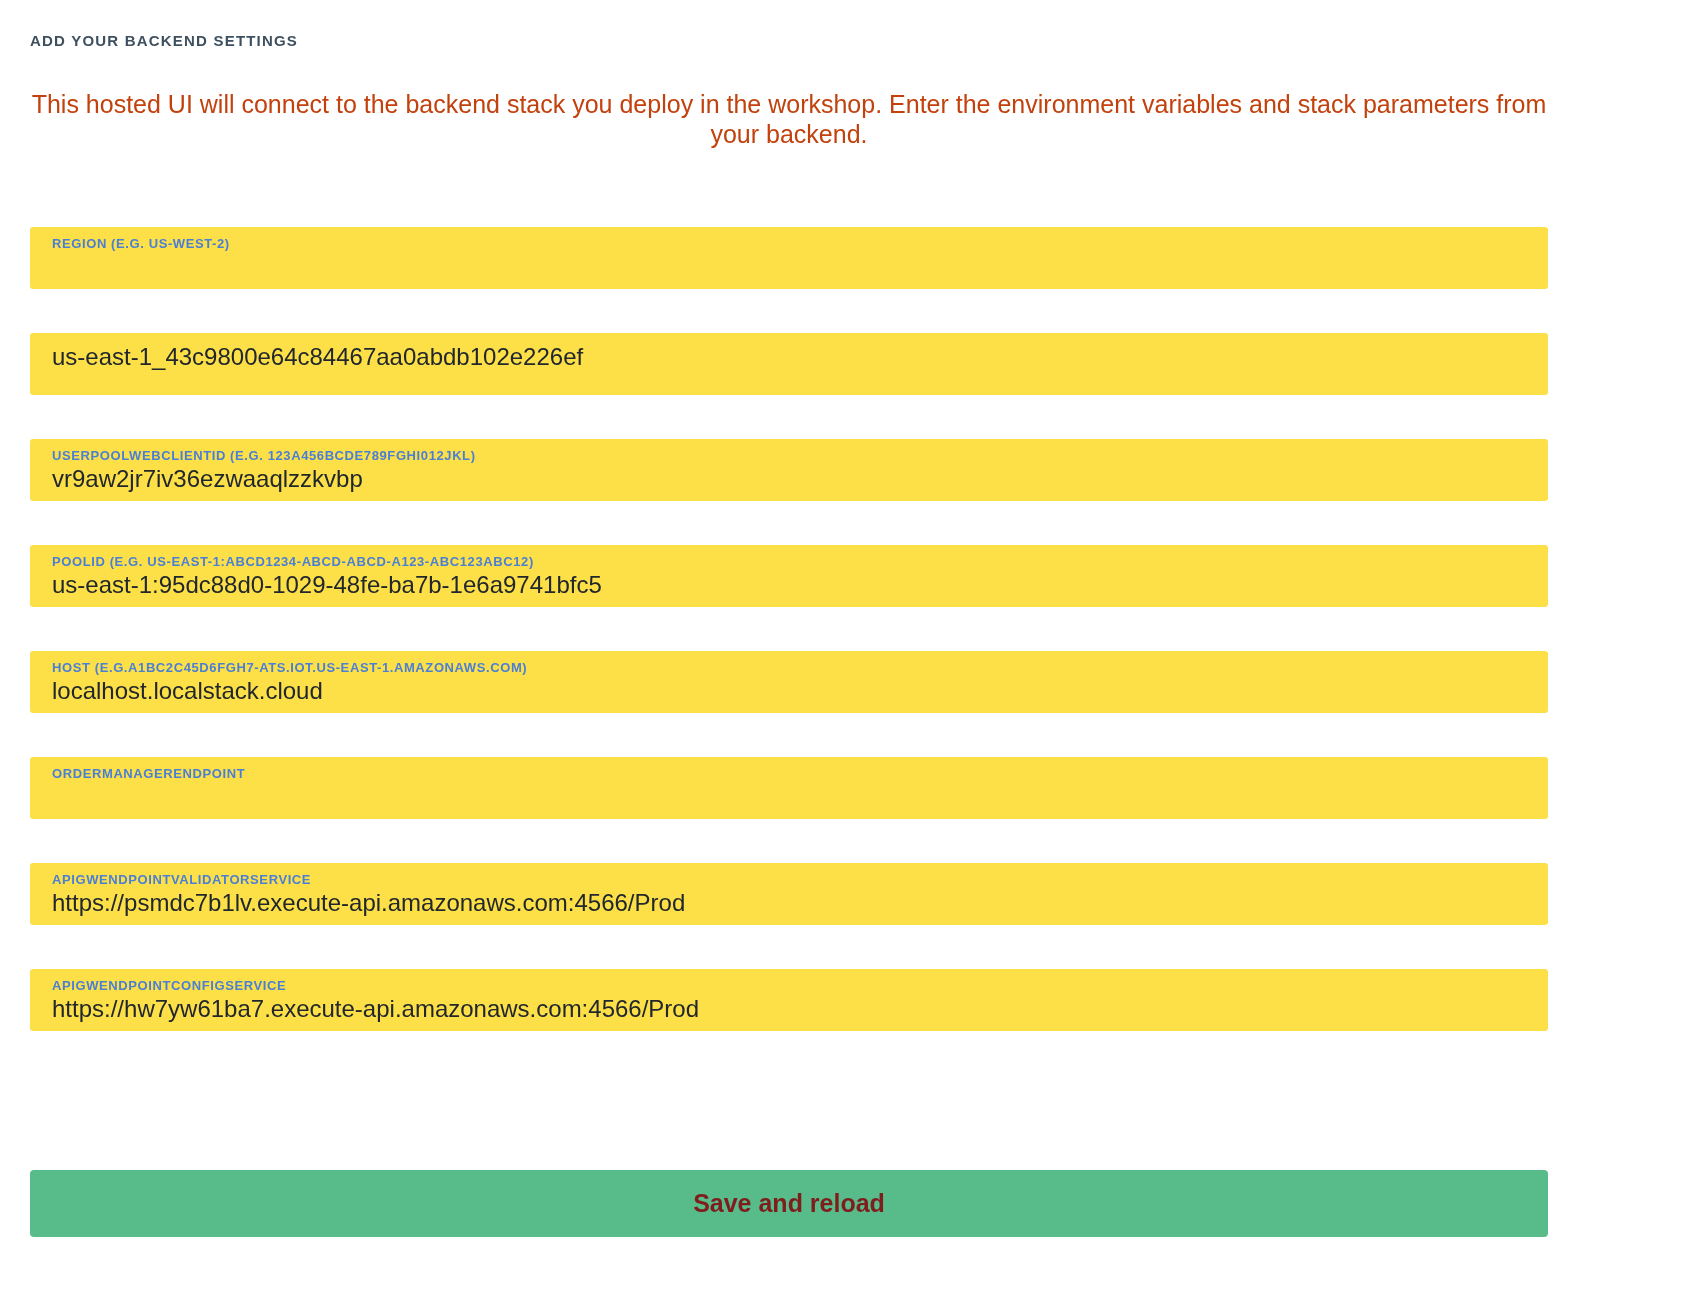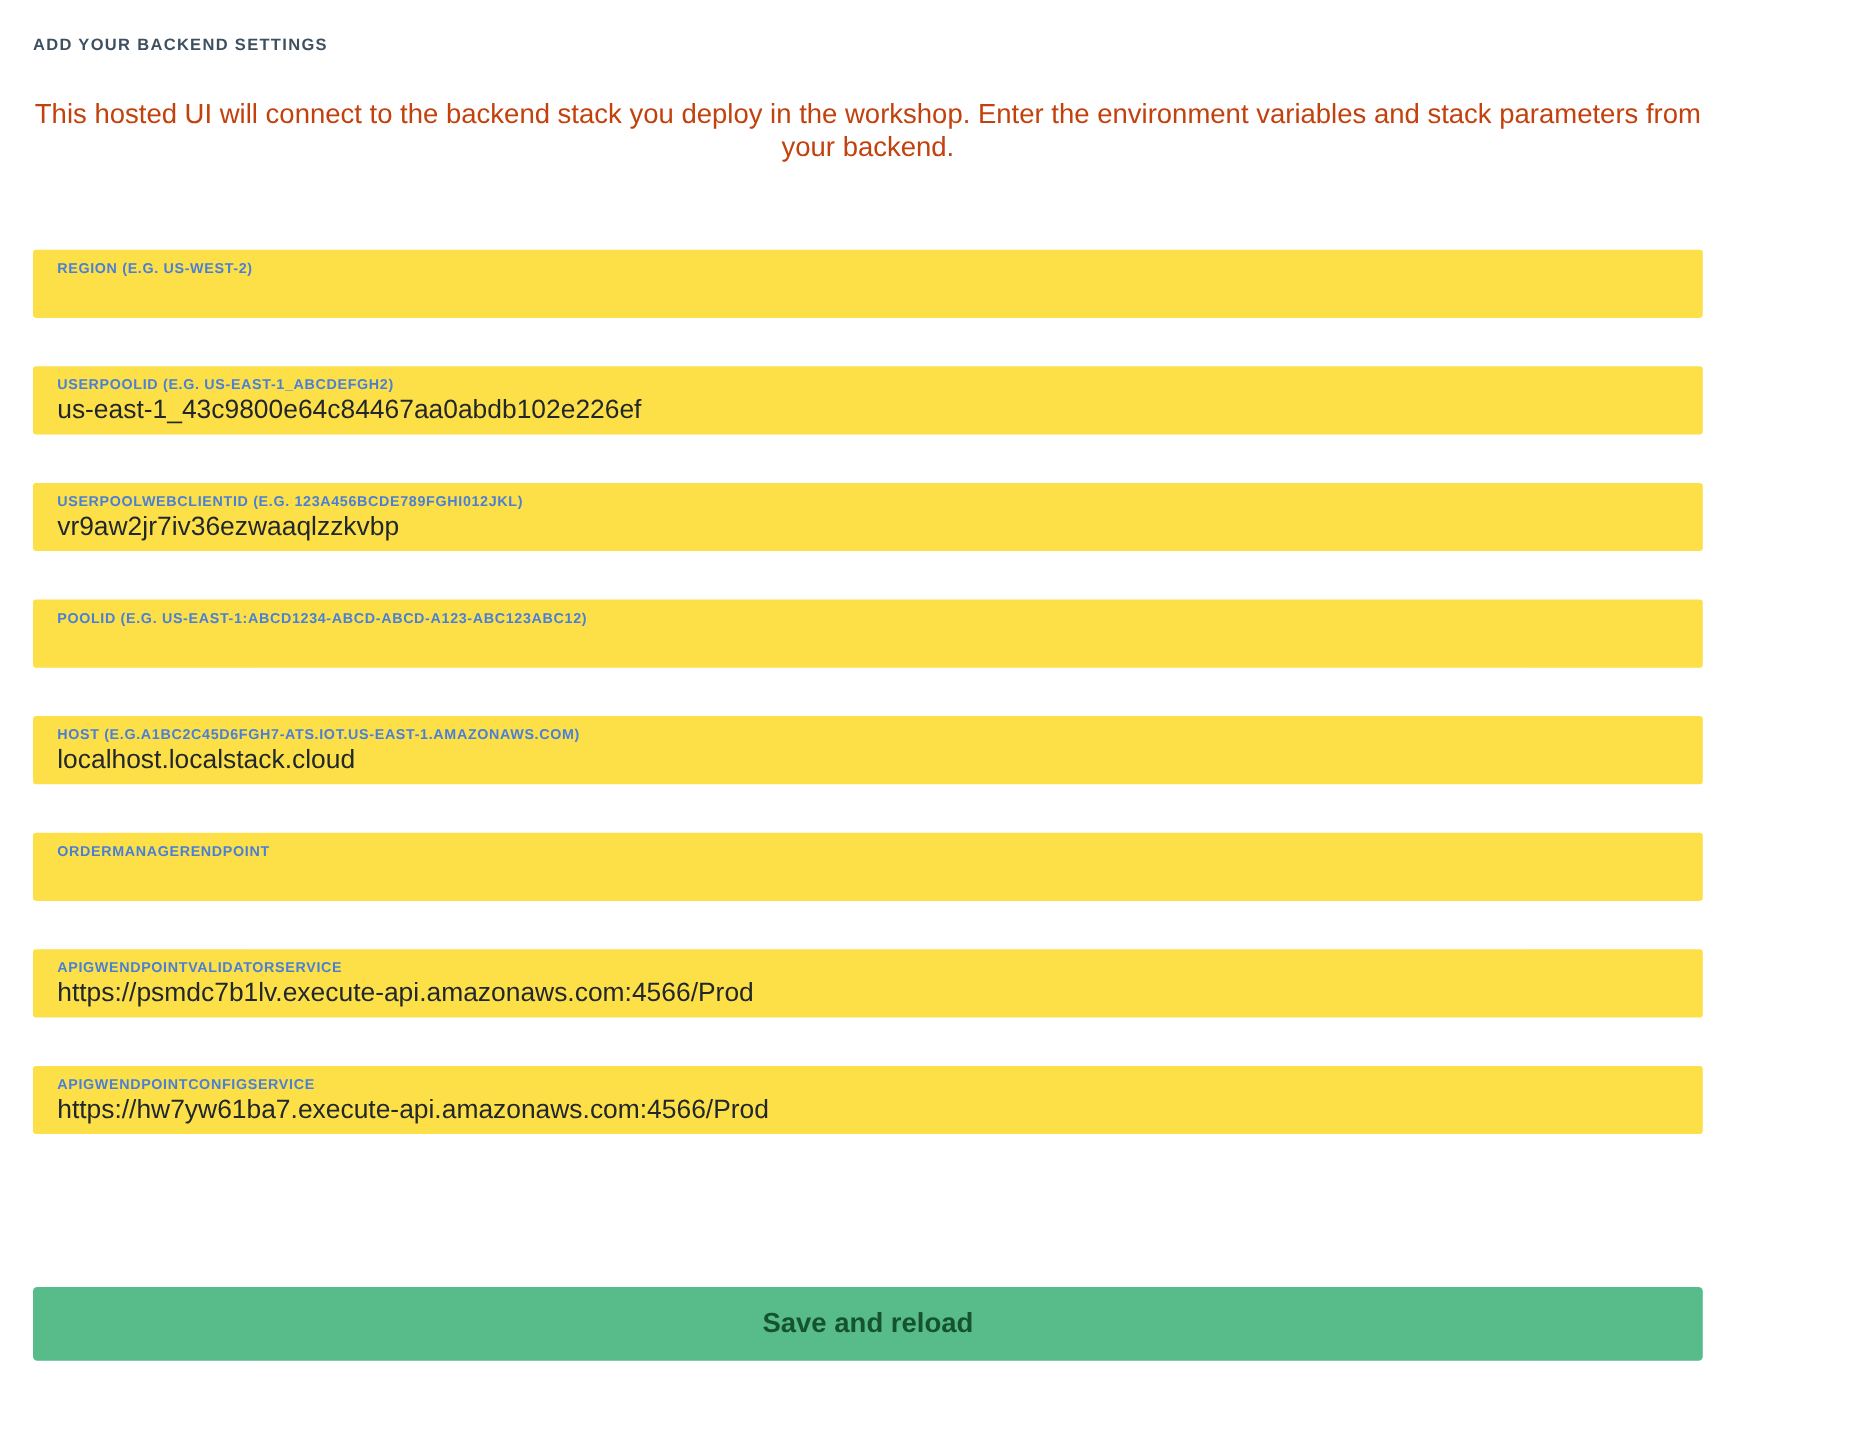--- a/index.html
+++ b/index.html
@@ -62,21 +62,21 @@
     padding: 0;
   }
   .save-button {
     display: block;
     width: 100%;
     margin-top: 139px;
     height: 67px;
     background: #57bb8a;
     border: none;
     border-radius: 4px;
-    color: #14532d;
+    color: #7f1d1d;
     font-family: "Liberation Sans", sans-serif;
     font-size: 25px;
     font-weight: 700;
     cursor: pointer;
   }
 </style>
 </head>
 <body>
 
 <div class="page">
@@ -85,31 +85,31 @@
 
   <p class="description">This hosted UI will connect to the backend stack you deploy in the workshop. Enter the environment variables and stack parameters from your backend.</p>
 
   <div class="fields">
 
     <div class="field">
       <label class="field-label">REGION (E.G. US-WEST-2)</label>
     </div>
 
     <div class="field">
-      <label class="field-label">USERPOOLID (E.G. US-EAST-1_ABCDEFGH2)</label>
       <input class="field-input" type="text" value="us-east-1_43c9800e64c84467aa0abdb102e226ef" style="">
     </div>
 
     <div class="field">
       <label class="field-label">USERPOOLWEBCLIENTID (E.G. 123A456BCDE789FGHI012JKL)</label>
       <input class="field-input" type="text" value="vr9aw2jr7iv36ezwaaqlzzkvbp" style="">
     </div>
 
     <div class="field">
       <label class="field-label">POOLID (E.G. US-EAST-1:ABCD1234-ABCD-ABCD-A123-ABC123ABC12)</label>
+      <input class="field-input" type="text" value="us-east-1:95dc88d0-1029-48fe-ba7b-1e6a9741bfc5" style="">
     </div>
 
     <div class="field">
       <label class="field-label">HOST (E.G.A1BC2C45D6FGH7-ATS.IOT.US-EAST-1.AMAZONAWS.COM)</label>
       <input class="field-input" type="text" value="localhost.localstack.cloud" style="">
     </div>
 
     <div class="field">
       <label class="field-label">ORDERMANAGERENDPOINT</label>
     </div>

